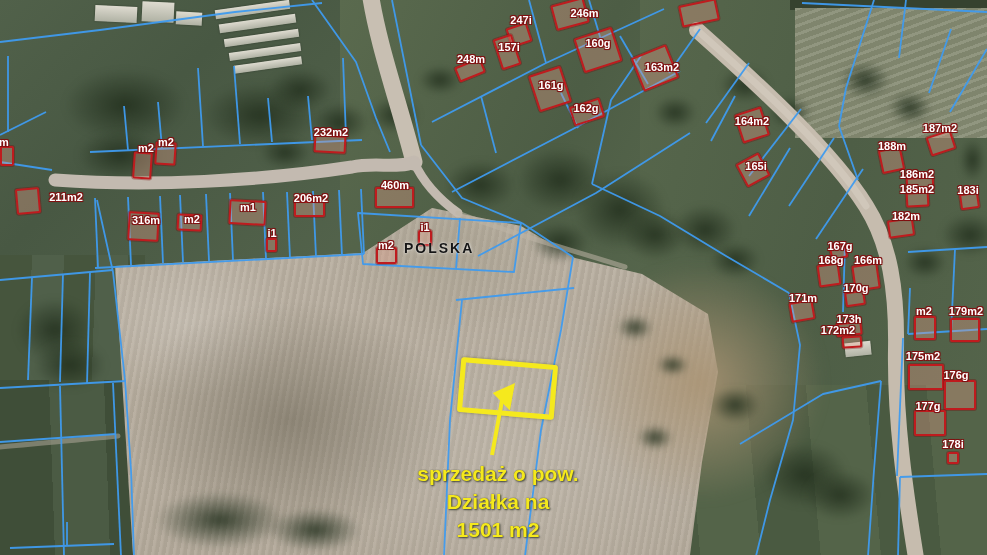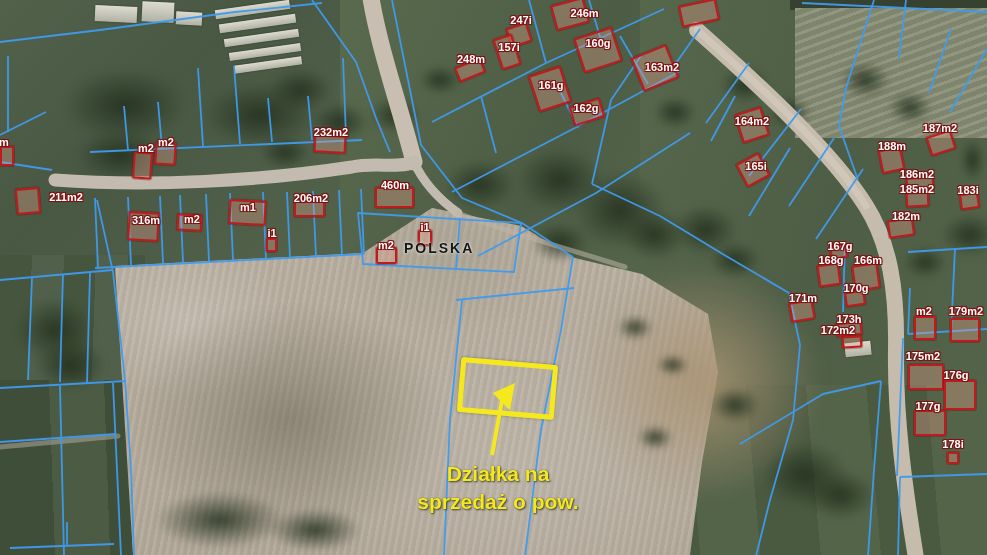--- a/index.html
+++ b/index.html
@@ -313,16 +313,17 @@
   <div class="sale-rect"></div>
   <svg width="987" height="555">
     <defs>
       <marker id="ah" markerWidth="7" markerHeight="7" refX="3.5" refY="2.6" orient="auto">
         <path d="M0,5 L3.5,0 L7,5 Z" fill="#f5e91d"></path>
       </marker>
     </defs>
     <line x1="492" y1="455" x2="503" y2="395" stroke="#f5e91d" stroke-width="4" marker-end="url(#ah)"></line>
   </svg>
   <div class="sale-text">
+    <div style="position:static">sprzedaż o pow.</div>
     <div style="position:static">Działka na</div>
-    <div style="position:static">sprzedaż o pow.</div>
+    <div style="position:static">1501 m2</div>
   </div>
 </div>
 
 </body></html>

